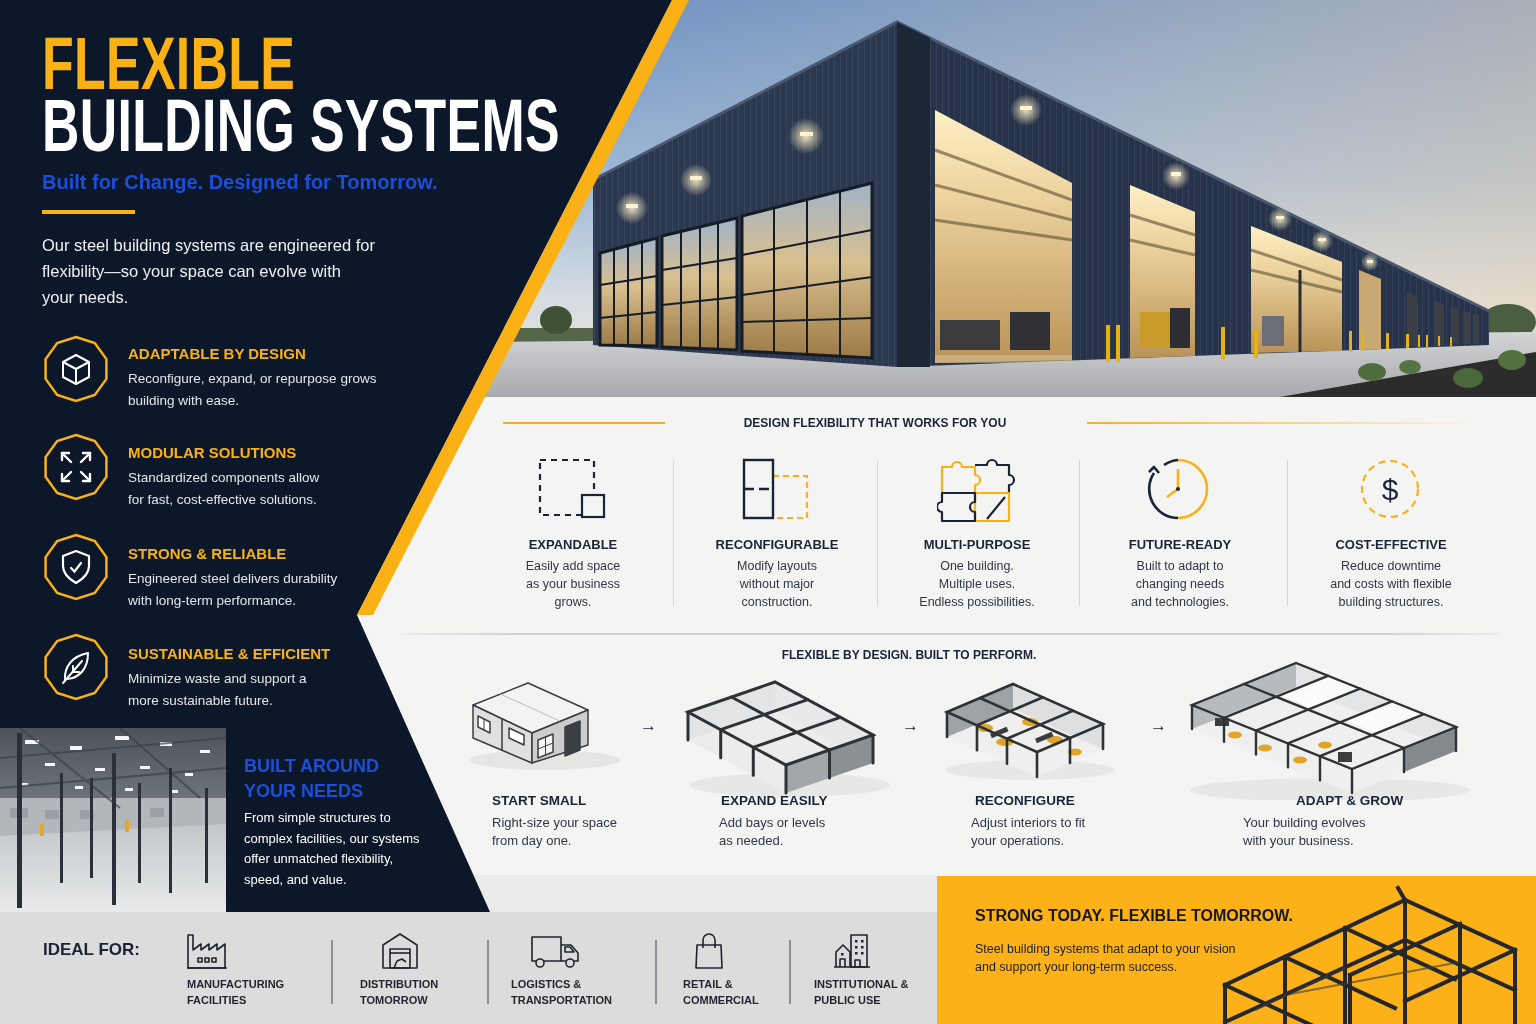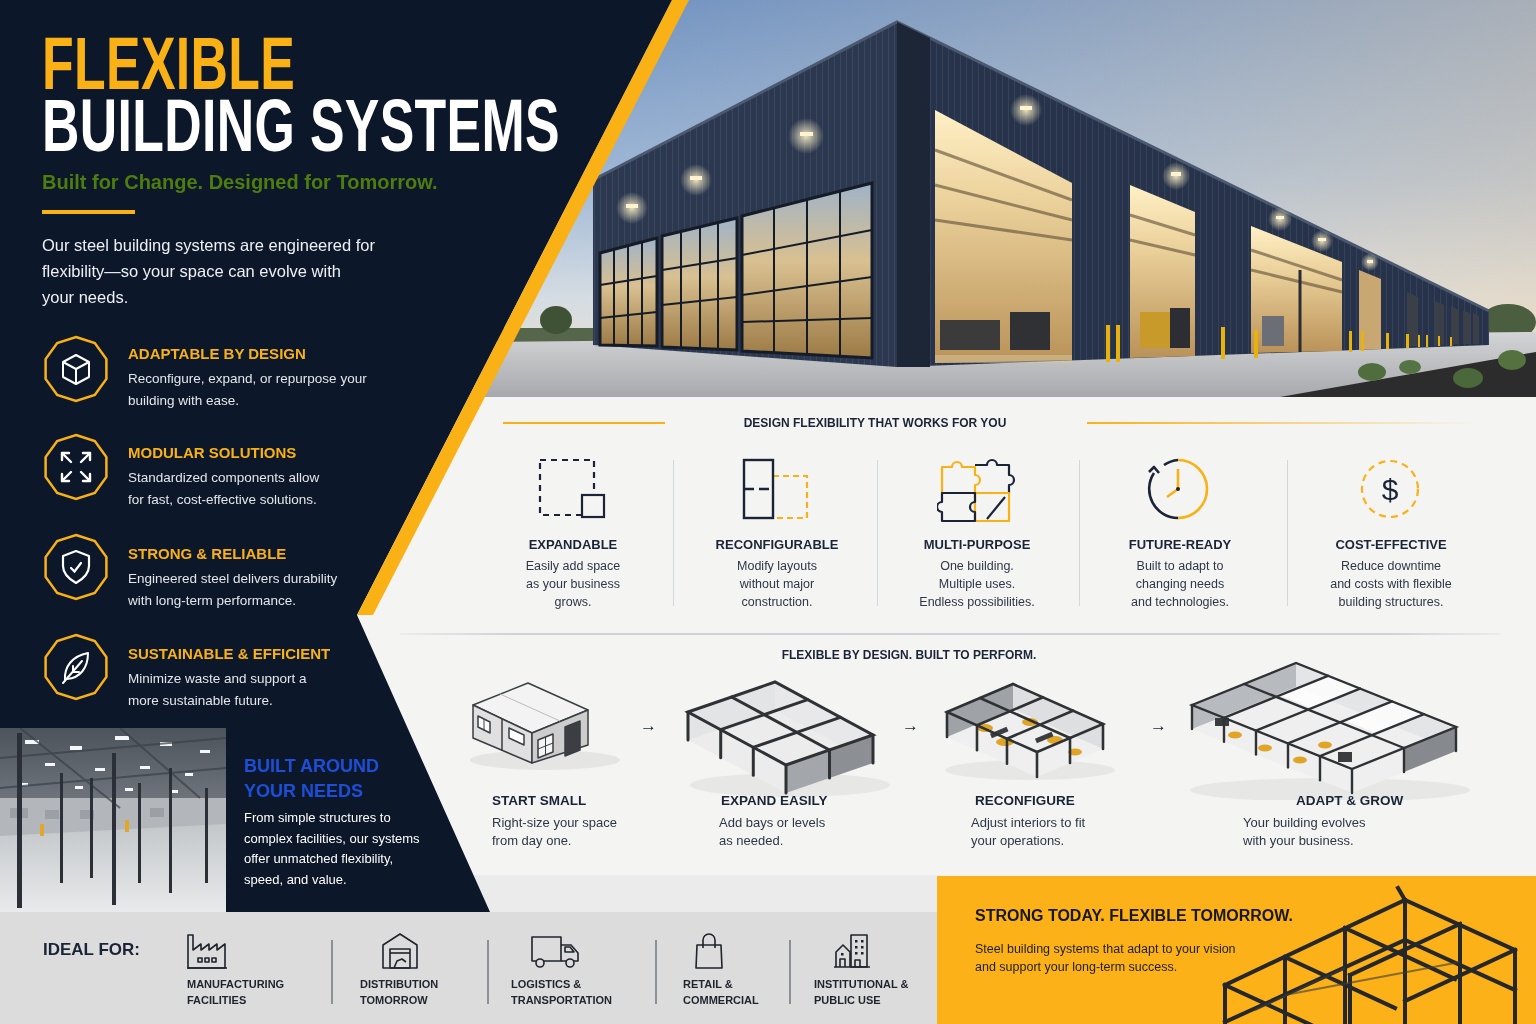--- a/index.html
+++ b/index.html
@@ -8,21 +8,21 @@
   #canvas{position:relative;width:1536px;height:1024px;overflow:hidden;background:#f4f4f3}
   .abs{position:absolute}
   .ln{display:block;white-space:nowrap}
   svg{display:block}
 
   
   .title{font-family:"Liberation Sans",sans-serif;font-weight:700;font-size:74px;line-height:74px;
          transform:scaleX(0.70);transform-origin:left top;white-space:nowrap;letter-spacing:0.5px}
   .t-yellow{color:#f9b116}
   .t-white{color:#ffffff}
-  .tagline{font-weight:700;font-size:20px;line-height:24px;color:#4d7c0f;white-space:nowrap}
+  .tagline{font-weight:700;font-size:20px;line-height:24px;color:#1d4ed8;white-space:nowrap}
   .intro{font-size:16.5px;line-height:26px;color:#eef0f3}
 
   .feat-title{font-weight:700;font-size:15px;line-height:20px;color:#f9b116;white-space:nowrap}
   .feat-desc{font-size:13.5px;line-height:22px;color:#e3e6ea}
 
   .ba-title{font-weight:700;font-size:18px;line-height:25px;color:#1d4ed8}
   .ba-body{font-size:13px;line-height:20.5px;color:#ffffff}
 
   .sec-title{font-weight:700;font-size:12px;line-height:22px;color:#1b2436;white-space:nowrap;text-align:center}
 
@@ -265,21 +265,21 @@
   <svg class="abs" style="left:40px;top:333px" width="72" height="72" viewBox="0 0 72 72">
     <polygon points="36,4 54.8,10.1 66.4,26.1 66.4,45.9 54.8,61.9 36,68 17.2,61.9 5.6,45.9 5.6,26.1 17.2,10.1" fill="none" stroke="#f9b116" stroke-width="2.5"></polygon>
     <g fill="none" stroke="#ffffff" stroke-width="2" stroke-linejoin="round">
       <polygon points="36,22 49,29 49,44 36,51 23,44 23,29"></polygon>
       <polyline points="23,29 36,36 49,29"></polyline>
         <line x1="36" y1="36" x2="36" y2="51"></line>
     </g>
   </svg>
   <div class="abs feat-title" style="left:128px;top:344px">ADAPTABLE BY DESIGN</div>
   <div class="abs feat-desc" style="left:128px;top:368px">
-    <span class="ln">Reconfigure, expand, or repurpose your</span>
+    <span class="ln">Reconfigure, expand, or repurpose grows</span>
     <span class="ln">building with ease.</span>
   </div>
 
   <svg class="abs" style="left:40px;top:431px" width="72" height="72" viewBox="0 0 72 72">
     <polygon points="36,4 54.8,10.1 66.4,26.1 66.4,45.9 54.8,61.9 36,68 17.2,61.9 5.6,45.9 5.6,26.1 17.2,10.1" fill="none" stroke="#f9b116" stroke-width="2.5"></polygon>
     <g fill="none" stroke="#ffffff" stroke-width="2.4" stroke-linecap="round" stroke-linejoin="round">
       <line x1="31" y1="31" x2="22" y2="22"></line>
         <polyline points="22,29 22,22 29,22"></polyline>
       <line x1="41" y1="31" x2="50" y2="22"></line>
         <polyline points="43,22 50,22 50,29"></polyline>

